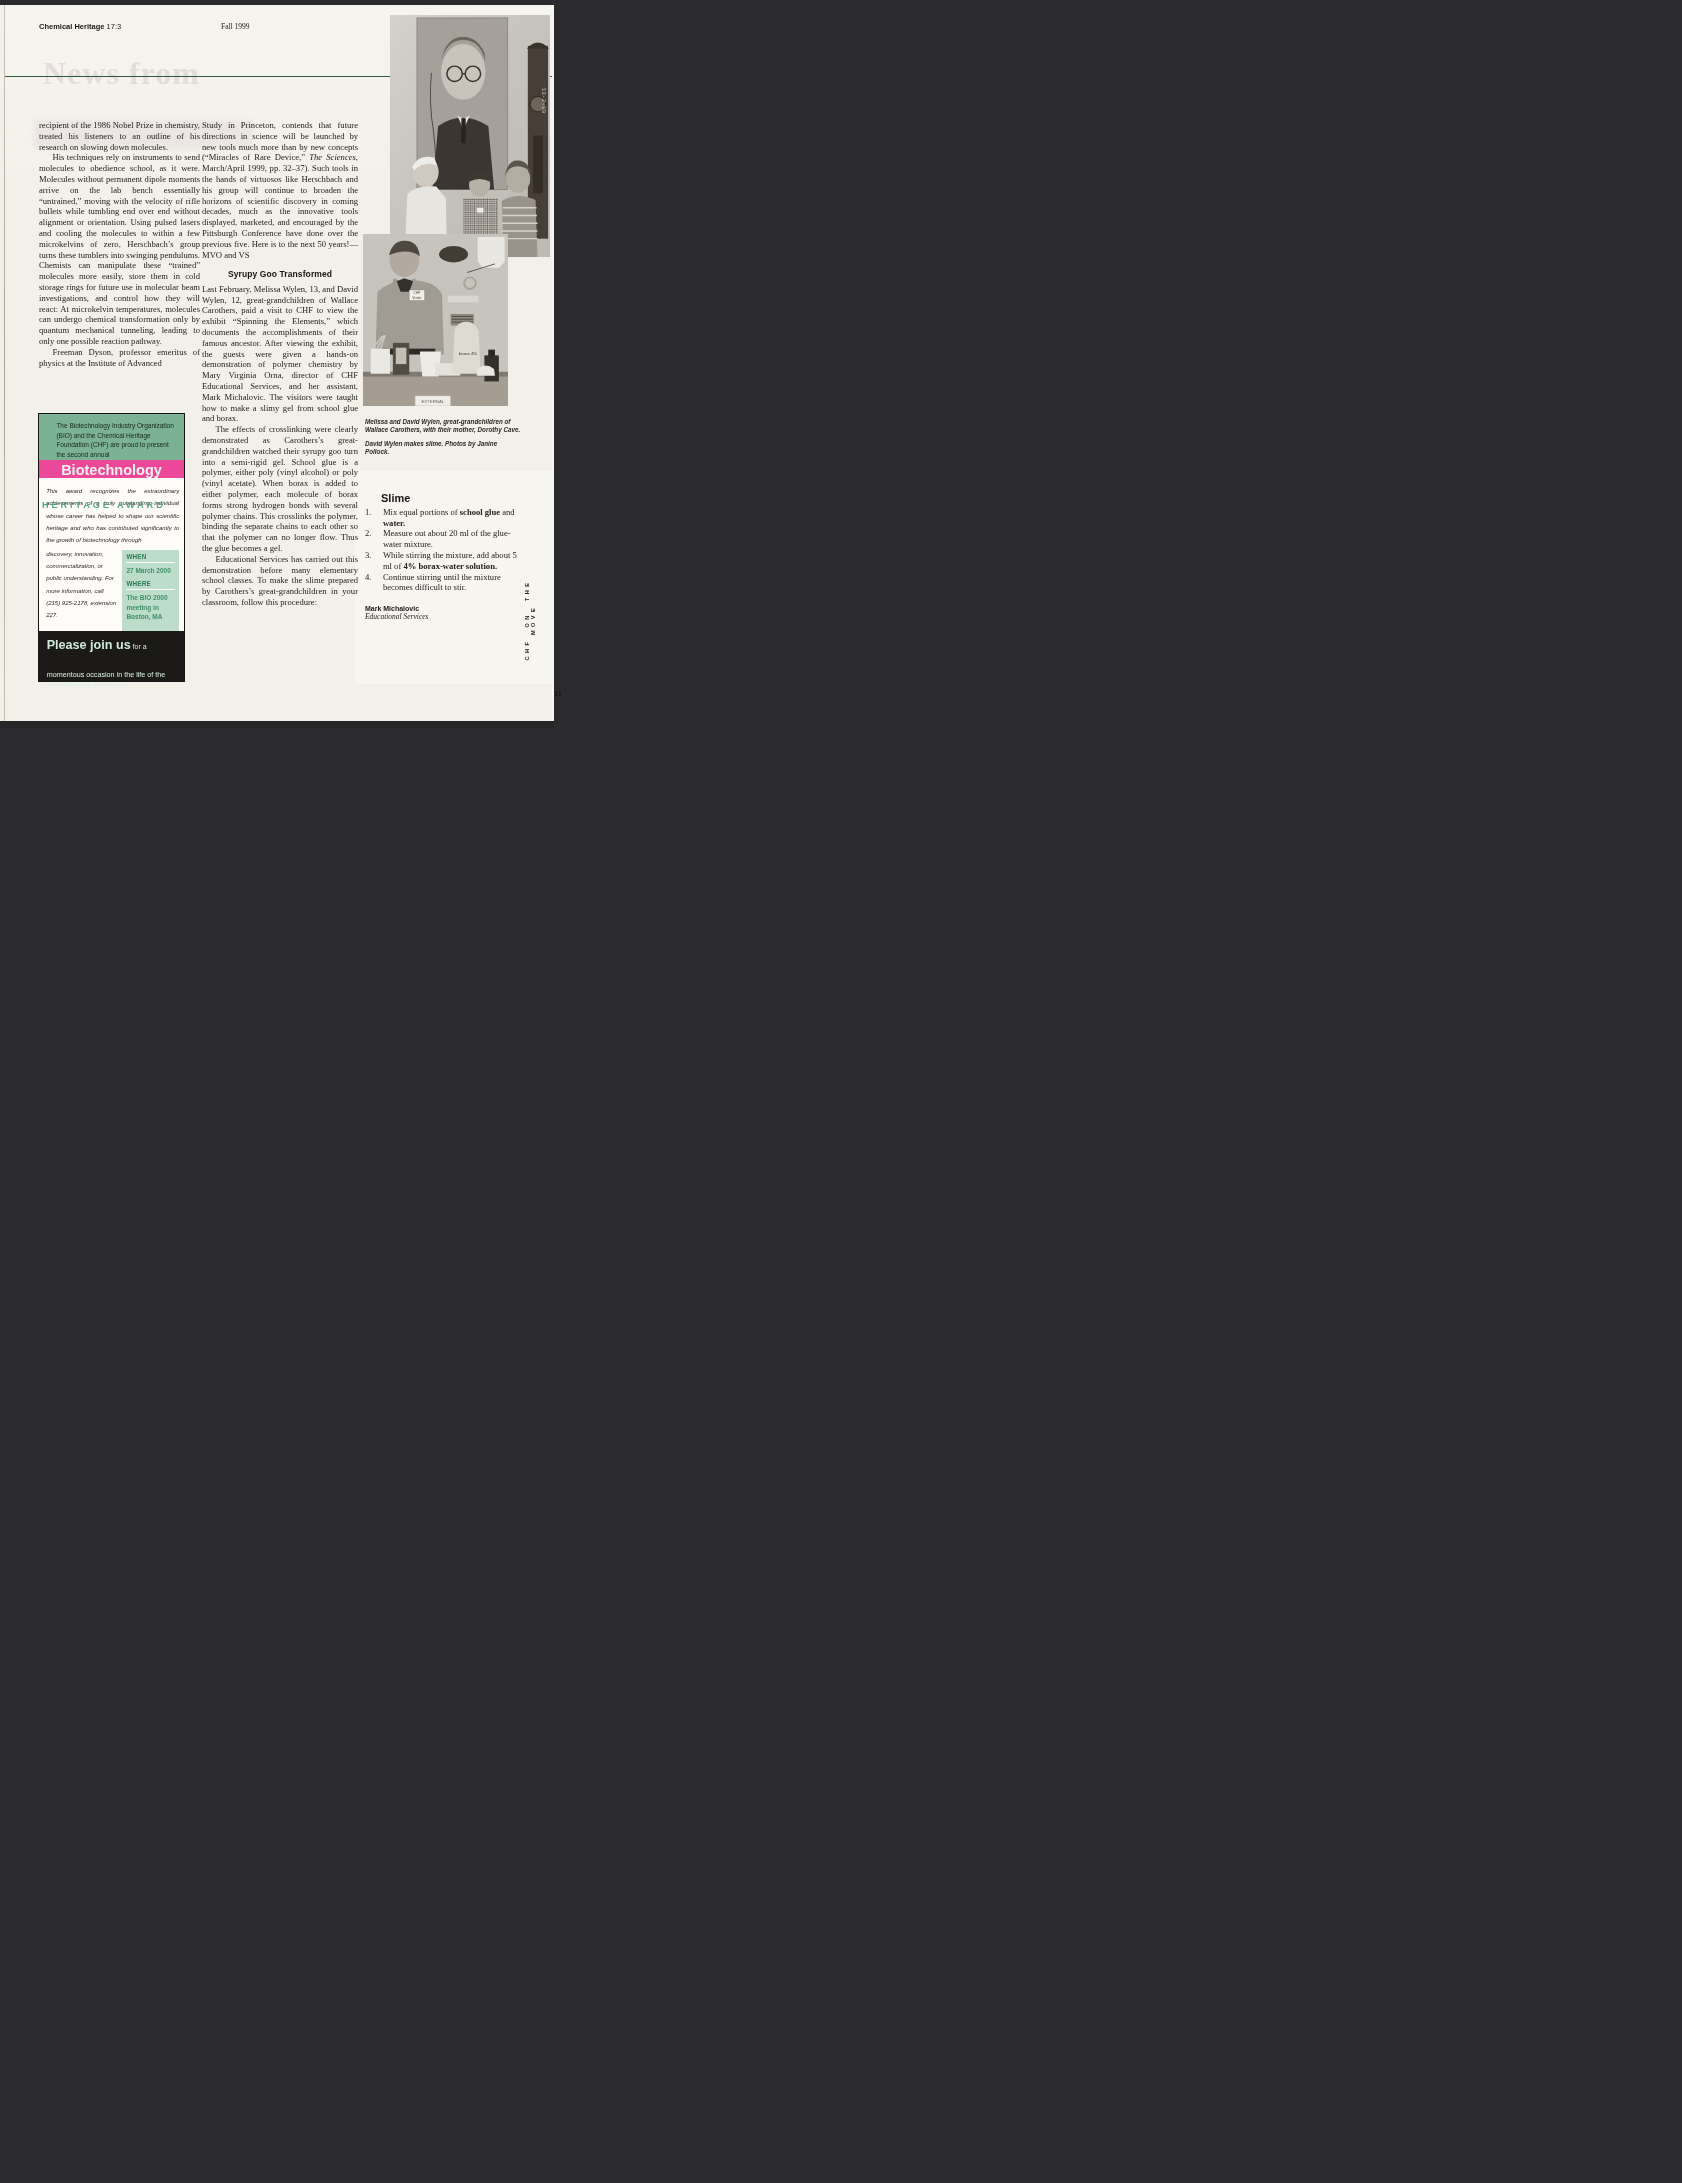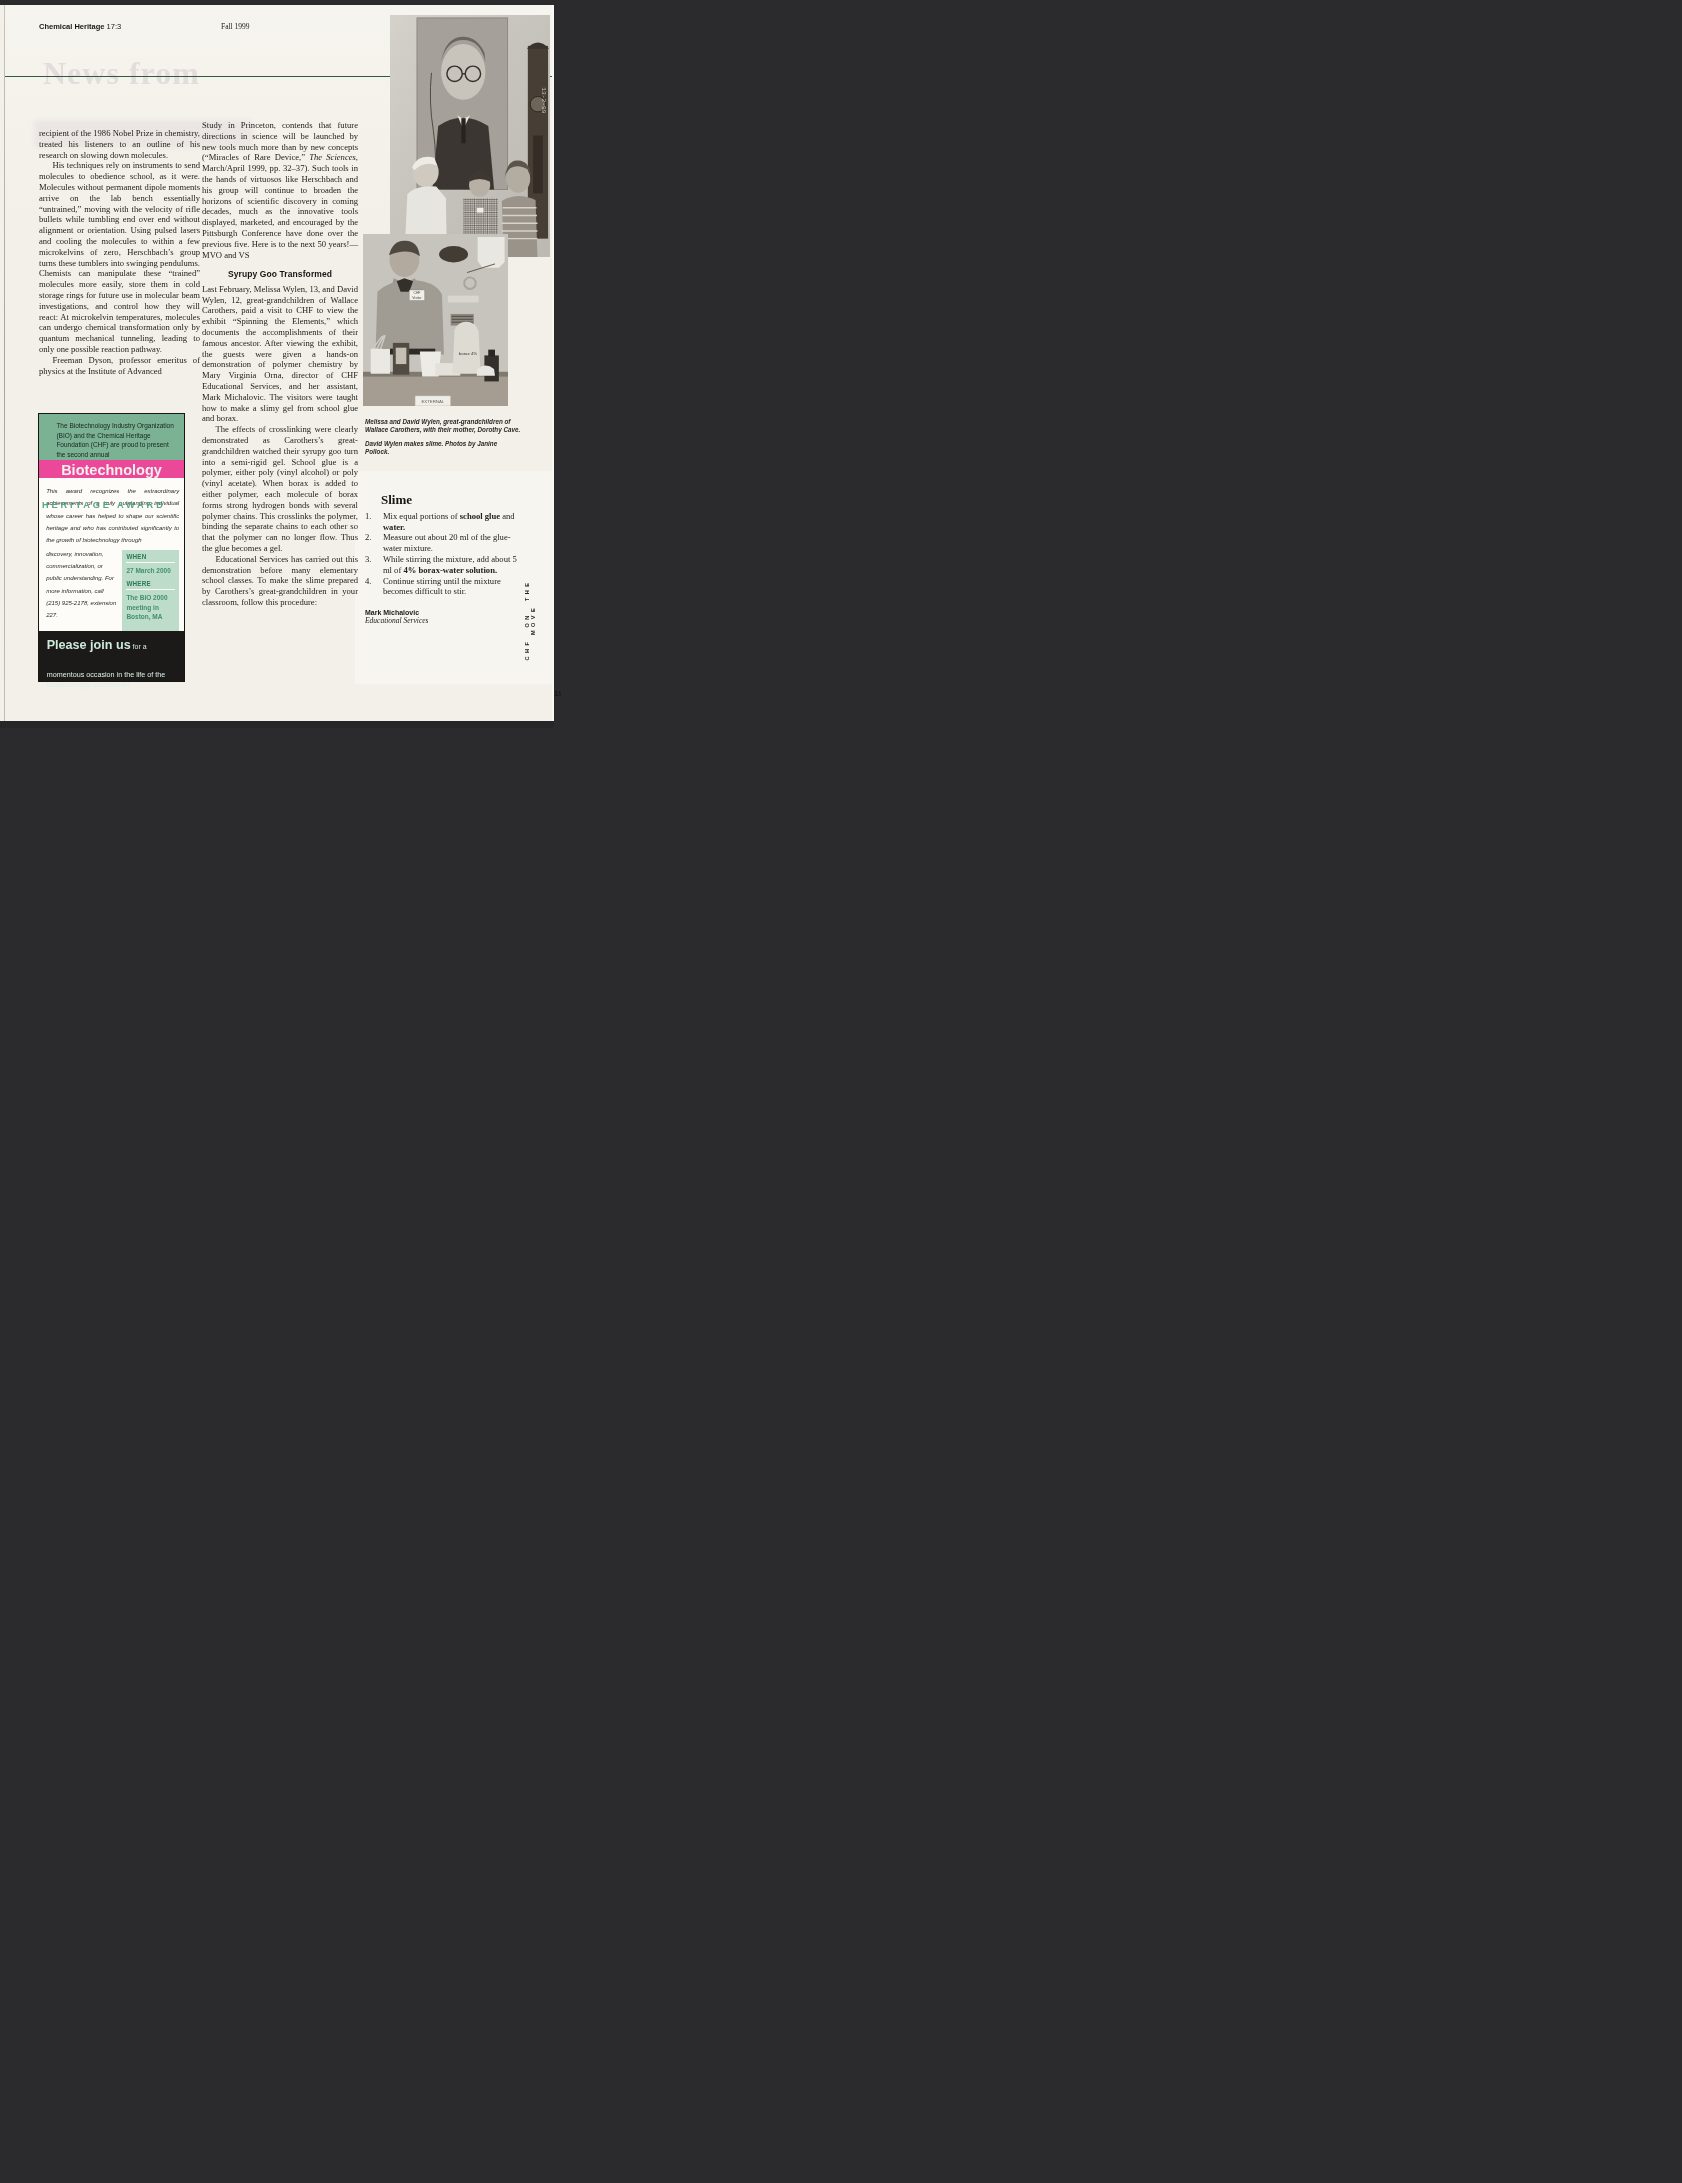--- a/index.html
+++ b/index.html
@@ -22,21 +22,21 @@
   .masthead b{font-weight:700;}
   .season{position:absolute;left:221px;top:22px;font-size:7.5px;color:#1c1b19;}
   .rule{position:absolute;left:3.9px;right:9.2px;top:76px;height:1.4px;background:#2d5c41;}
   
   .ghost1{position:absolute;left:43px;top:55px;font-family:Liberation Serif, serif;
           font-weight:700;font-size:32px;letter-spacing:1px;color:rgba(199,181,192,.36);
           filter:blur(0.6px);}
   .ghost2{position:absolute;left:34px;top:120px;width:218px;height:28px;border-radius:3.9px;
           background:rgba(200,184,194,.20);filter:blur(2.4px);}
   
-  .col1{position:absolute;left:39px;top:128px;width:161px;}
+  .col1{position:absolute;left:39px;top:120px;width:161px;}
   .col2{position:absolute;left:202px;top:120px;width:156px;}
   .p{margin:0;font-size:8.6px;line-height:10.8px;text-align:justify;hyphens:auto;-webkit-hyphens:auto;}
   .ind{text-indent:13.5px;}
   .col2 h2{margin:8.2px 0 5.3px;font-family:"Liberation Sans",sans-serif;font-size:8.5px;
            font-weight:700;color:#171614;letter-spacing:0.1px;text-align:center;}
   
   .photo1{position:absolute;left:390px;top:15px;width:160px;height:242px;z-index:1;}
   .photo2{position:absolute;left:363px;top:234px;width:145px;height:172px;z-index:2;}
   .photo1 svg,.photo2 svg{display:block;width:100%;height:100%;}
   
@@ -68,21 +68,21 @@
       font-family:"Liberation Sans",sans-serif;}
   .wl{font-weight:700;font-size:6.3px;color:#2c7a54;letter-spacing:0.2px;}
   .wrule{height:1.4px;background:#fcfbf6;margin:1.4px 0 2.9px;}
   .wv{font-weight:700;font-size:6.5px;line-height:9.7px;color:#3f9169;margin-bottom:4.3px;}
   .award-footer{height:50px;background:#1b1a18;padding:6.8px 7.7px 0;box-sizing:border-box;}
   .fbig{font-family:"Liberation Sans",sans-serif;font-weight:700;font-size:12.6px;color:#cfe9db;}
   .fsmall{font-family:"Liberation Sans",sans-serif;font-size:7px;color:#d8edde;}
   .frest{font-family:"Liberation Sans",sans-serif;font-size:7.2px;line-height:10.6px;color:#def0e5;margin-top:18px;}
   
   .slime{position:absolute;left:365px;top:492px;width:153px;z-index:3;}
-  .slime h3{margin:0 0 2.9px;font-family:Liberation Serif, serif;font-size:13px;
+  .slime h3{margin:0 0 2.9px;font-family:Liberation Sans, sans-serif;font-size:11px;
             font-weight:700;color:#171614;padding-left:16px;}
   .step{display:flex;font-size:8.6px;line-height:10.8px;}
   .num{width:11.6px;flex:none;}
   .st{flex:1;padding-left:6.3px;}
   .byline-name{margin-top:11.6px;font-family:"Liberation Sans",sans-serif;font-weight:700;
                font-size:7px;color:#1b1a18;}
   .byline-role{font-style:italic;font-size:7.5px;color:#24221f;}
   
   .vertical{position:absolute;left:473px;top:614px;width:114px;text-align:center;
             transform:rotate(-90deg);font-family:"Liberation Sans",sans-serif;font-weight:700;

